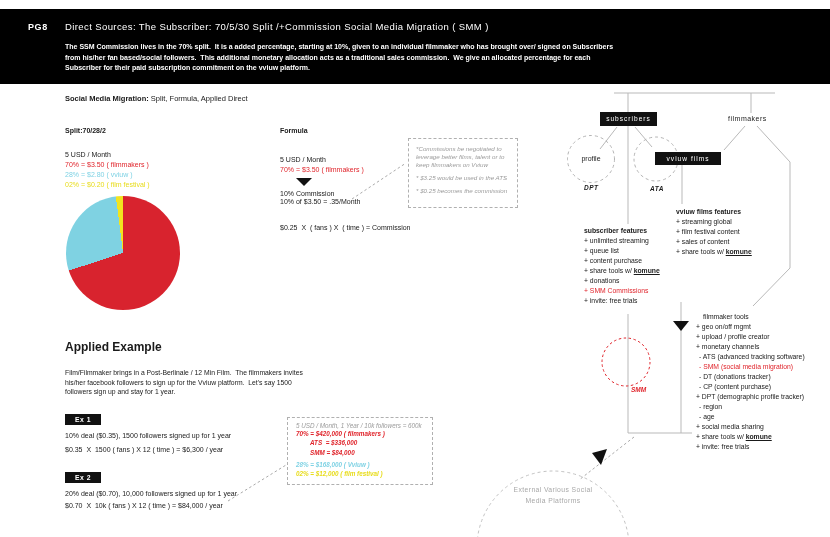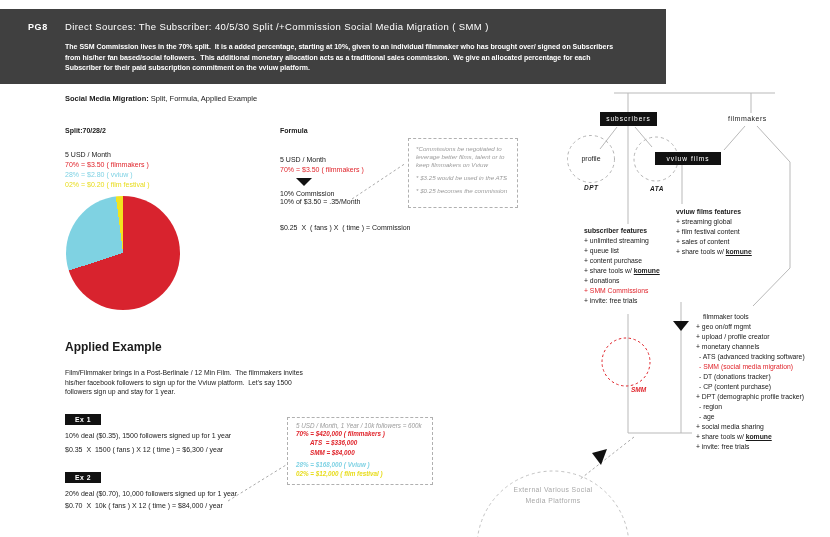--- a/index.html
+++ b/index.html
@@ -5,21 +5,21 @@
   html,body{margin:0;padding:0;}
   body{width:830px;height:537px;position:relative;background:#ffffff;
        font-family:"Liberation Sans","DejaVu Sans",sans-serif;color:#1a1a1a;overflow:hidden;}
   .abs{position:absolute;}
   .t{white-space:pre-wrap;}
   .b{font-weight:bold;text-align:center;}
   .c-red{color:#e0242b;}
   .c-blue{color:#7fd2e4;}
   .c-yellow{color:#e8dc1a;}
   
-  .header{left:0;top:9px;width:666px;height:75px;background:#404040;}
+  .header{left:0;top:9px;width:830px;height:75px;background:#000000;}
   .pg{left:28px;top:13px;color:#fff;font-size:9px;font-weight:600;letter-spacing:.6px;}
   .htitle{left:65px;top:12px;color:#fff;font-size:9.5px;letter-spacing:.4px;}
   .hdesc{left:65px;top:33px;width:560px;color:#fff;font-size:7px;font-weight:bold;line-height:10.5px;}
   
   .sectitle{left:65px;top:94px;font-size:7.5px;}
   .splithead{left:65px;top:127px;font-size:7px;font-weight:bold;}
   .splitlines{left:65px;top:150px;font-size:7px;line-height:10px;}
   .pie{left:66px;top:196px;width:114px;height:114px;border-radius:50%;}
   
   .fhead{left:280px;top:127px;font-size:7px;font-weight:bold;}
@@ -101,25 +101,25 @@
   </g>
   <g fill="#111111">
     <path d="M296 178 L312 178 L304 186 Z"></path>
     <path d="M673 321 L689 321 L681 331 Z"></path>
     <path d="M607 449 L592 453 L601 465 Z"></path>
   </g>
 </svg>
 
 <div class="abs header">
   <div class="abs pg">PG8</div>
-  <div class="abs htitle">Direct Sources: The Subscriber: 40/5/30 Split /+Commission Social Media Migration ( SMM )</div>
+  <div class="abs htitle">Direct Sources: The Subscriber: 70/5/30 Split /+Commission Social Media Migration ( SMM )</div>
   <div class="abs hdesc t">The SSM Commission lives in the 70% split.  It is a added percentage, starting at 10%, given to an individual filmmaker who has brought over/ signed on Subscribers from his/her fan based/social followers.  This additional monetary allocation acts as a traditional sales commission.  We give an allocated percentage for each Subscriber for their paid subscription commitment on the vviuw platform.</div>
 </div>
 
-<div class="abs sectitle"><span class="b t">Social Media Migration:</span><span class="t"> Split, Formula, Applied Example</span></div>
+<div class="abs sectitle"><span class="b t">Social Media Migration:</span><span class="t"> Split, Formula, Applied Direct</span></div>
 
 <div class="abs splithead t">Split:70/28/2</div>
 <div class="abs splitlines">
   <div class="t">5 USD / Month</div>
   <div class="t c-red">70% = $3.50 ( filmmakers )</div>
   <div class="t c-blue">28% = $2.80 ( vviuw )</div>
   <div class="t c-yellow">02% = $0.20 ( film festival )</div>
 </div>
 <div class="abs pie" style="background: conic-gradient(rgb(216, 35, 46) 0%, rgb(216, 35, 46) 70%, rgb(127, 210, 226) 70%, rgb(127, 210, 226) 98%, rgb(242, 228, 31) 98%, rgb(242, 228, 31) 100%);"></div>
 

